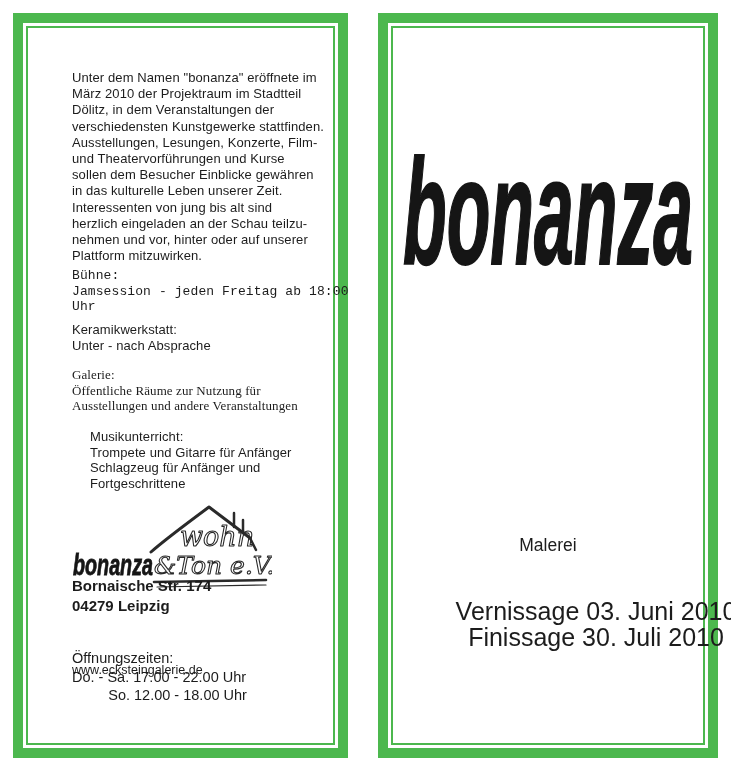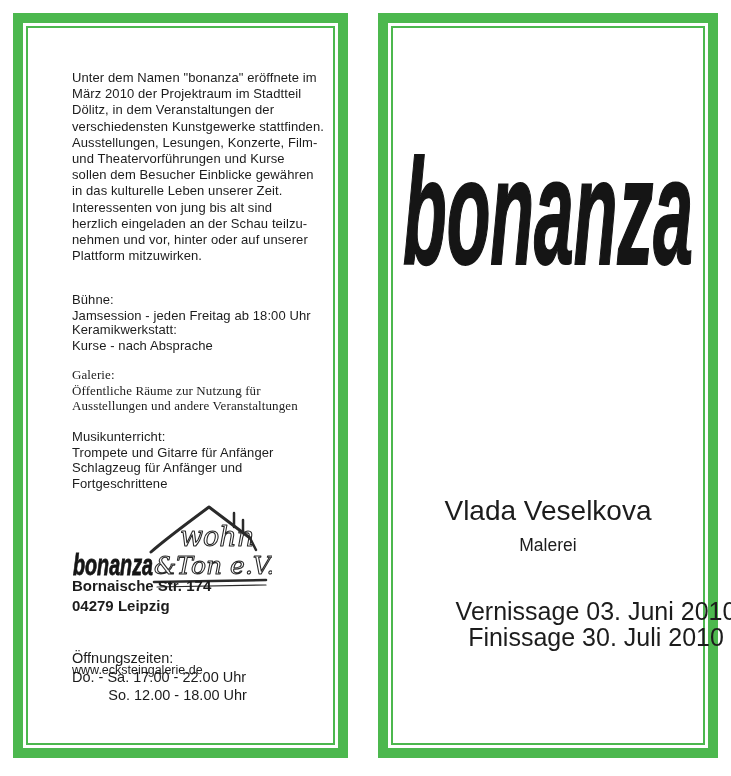--- a/index.html
+++ b/index.html
@@ -56,31 +56,31 @@
 verschiedensten Kunstgewerke stattfinden.
 Ausstellungen, Lesungen, Konzerte, Film-
 und Theatervorführungen und Kurse
 sollen dem Besucher Einblicke gewähren
 in das kulturelle Leben unserer Zeit.
 Interessenten von jung bis alt sind
 herzlich eingeladen an der Schau teilzu-
 nehmen und vor, hinter oder auf unserer
 Plattform mitzuwirken.</div>
 
-  <div class="abs section-text preline" style="left:72px;top:292px;width:280px;">Bühne:
+  <div class="abs section-text preline" style="left:72px;top:268px;width:280px;font-family:Liberation Mono, monospace;">Bühne:
 Jamsession - jeden Freitag ab 18:00 Uhr</div>
 
   <div class="abs section-text preline" style="left:72px;top:322px;width:280px;">Keramikwerkstatt:
-Kurse - nach Absprache</div>
+Unter - nach Absprache</div>
 
   <div class="abs section-text preline" style="left:72px;top:367px;width:280px;font-family:Liberation Serif, serif;">Galerie:
 Öffentliche Räume zur Nutzung für
 Ausstellungen und andere Veranstaltungen</div>
 
-  <div class="abs section-text preline" style="left:72px;top:429px;width:280px;">Musikunterricht:
+  <div class="abs section-text preline" style="left:90px;top:429px;width:280px;">Musikunterricht:
 Trompete und Gitarre für Anfänger
 Schlagzeug für Anfänger und
 Fortgeschrittene</div>
 
   <svg class="abs" style="left:71px;top:550px;" width="84" height="30" viewBox="0 0 84 30">
     <text class="wordmark" x="42" y="25" text-anchor="middle" font-size="30" textLength="80" lengthAdjust="spacingAndGlyphs" fill="#151515" stroke="#151515" stroke-width="0.8">bonanza</text>
   </svg>
 
   <svg class="abs" style="left:146px;top:500px;" width="126" height="92" viewBox="0 0 126 92" fill="none" stroke="#2a2a2a" stroke-linecap="round" stroke-linejoin="round">
     <path d="M5 52 C14 44 40 24 63 7 L104 38" stroke-width="3"></path>
@@ -99,20 +99,19 @@
   <div class="abs website" style="left:72px;top:618px;width:260px;">www.ecksteingalerie.de</div>
 
   <div class="abs hours" style="left:72px;top:649px;">Öffnungszeiten:
 Do. - Sa. 17.00 - 22.00 Uhr
          So. 12.00 - 18.00 Uhr</div>
 
   <svg class="abs" style="left:398px;top:152px;" width="300" height="134" viewBox="0 0 300 134" overflow="visible">
     <text class="wordmark" x="150" y="112" text-anchor="middle" font-size="150" textLength="290" lengthAdjust="spacingAndGlyphs" fill="#151515" stroke="#151515" stroke-width="2">bonanza</text>
   </svg>
 
-  <div class="abs centered artist" style="top:495px;">Vlada Veselkova</div>
 
   <div class="abs centered medium" style="top:535px;">Malerei</div>
 
   <div class="abs centered dates preline" style="top:599px;">Vernissage 03. Juni 2010
 Finissage 30. Juli 2010</div>
 
 </div>
 
 </body></html>

